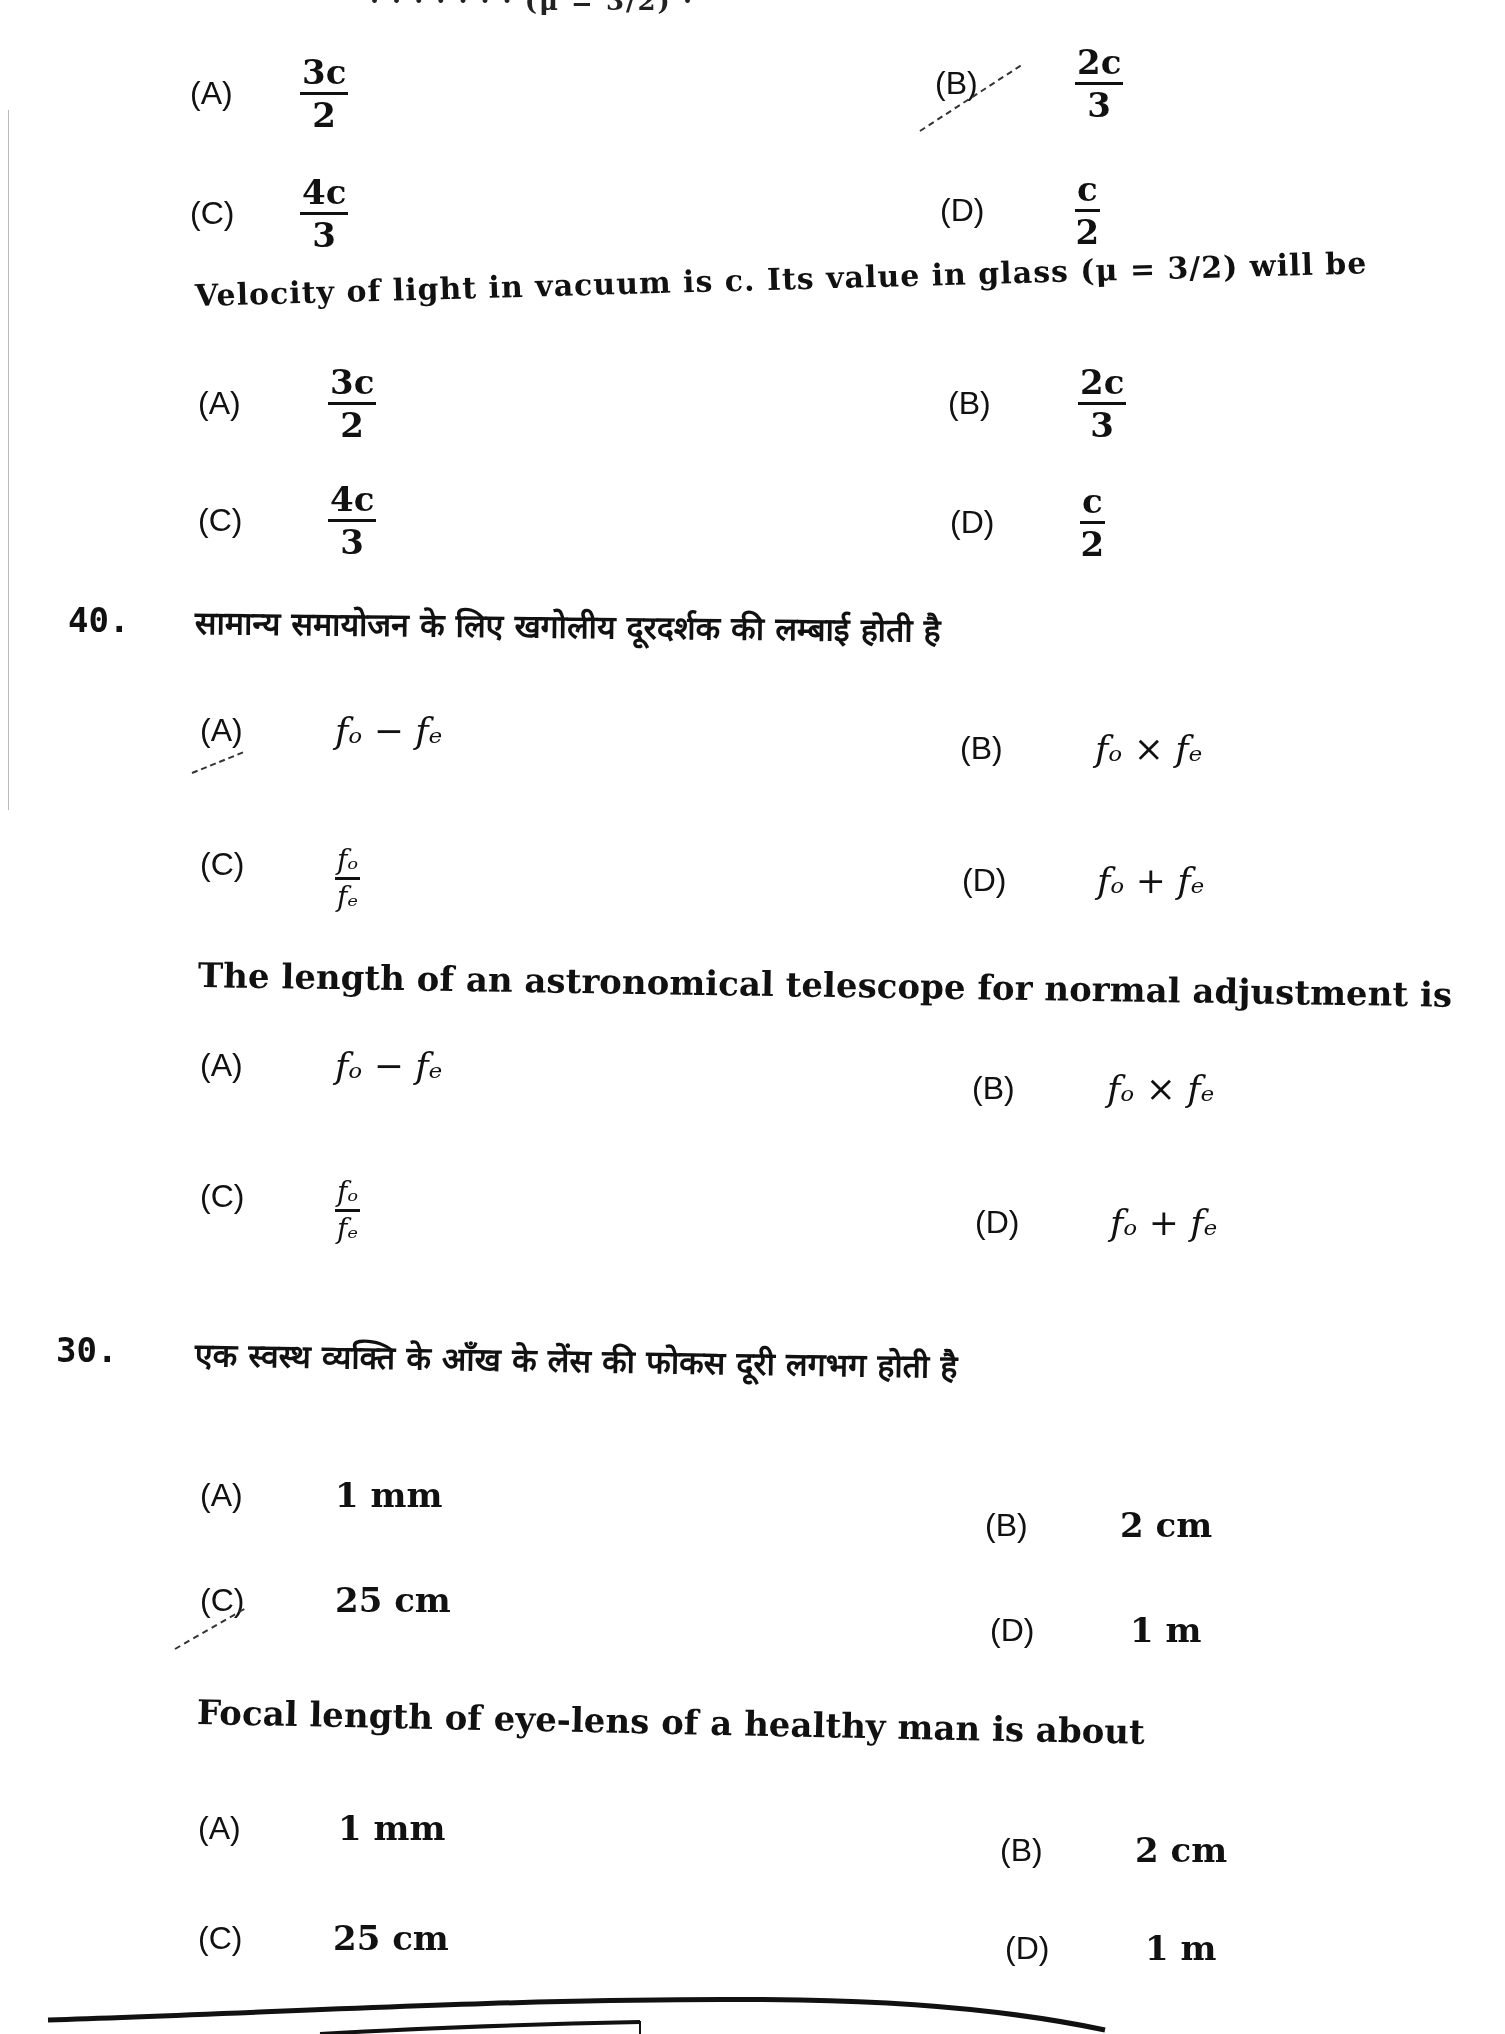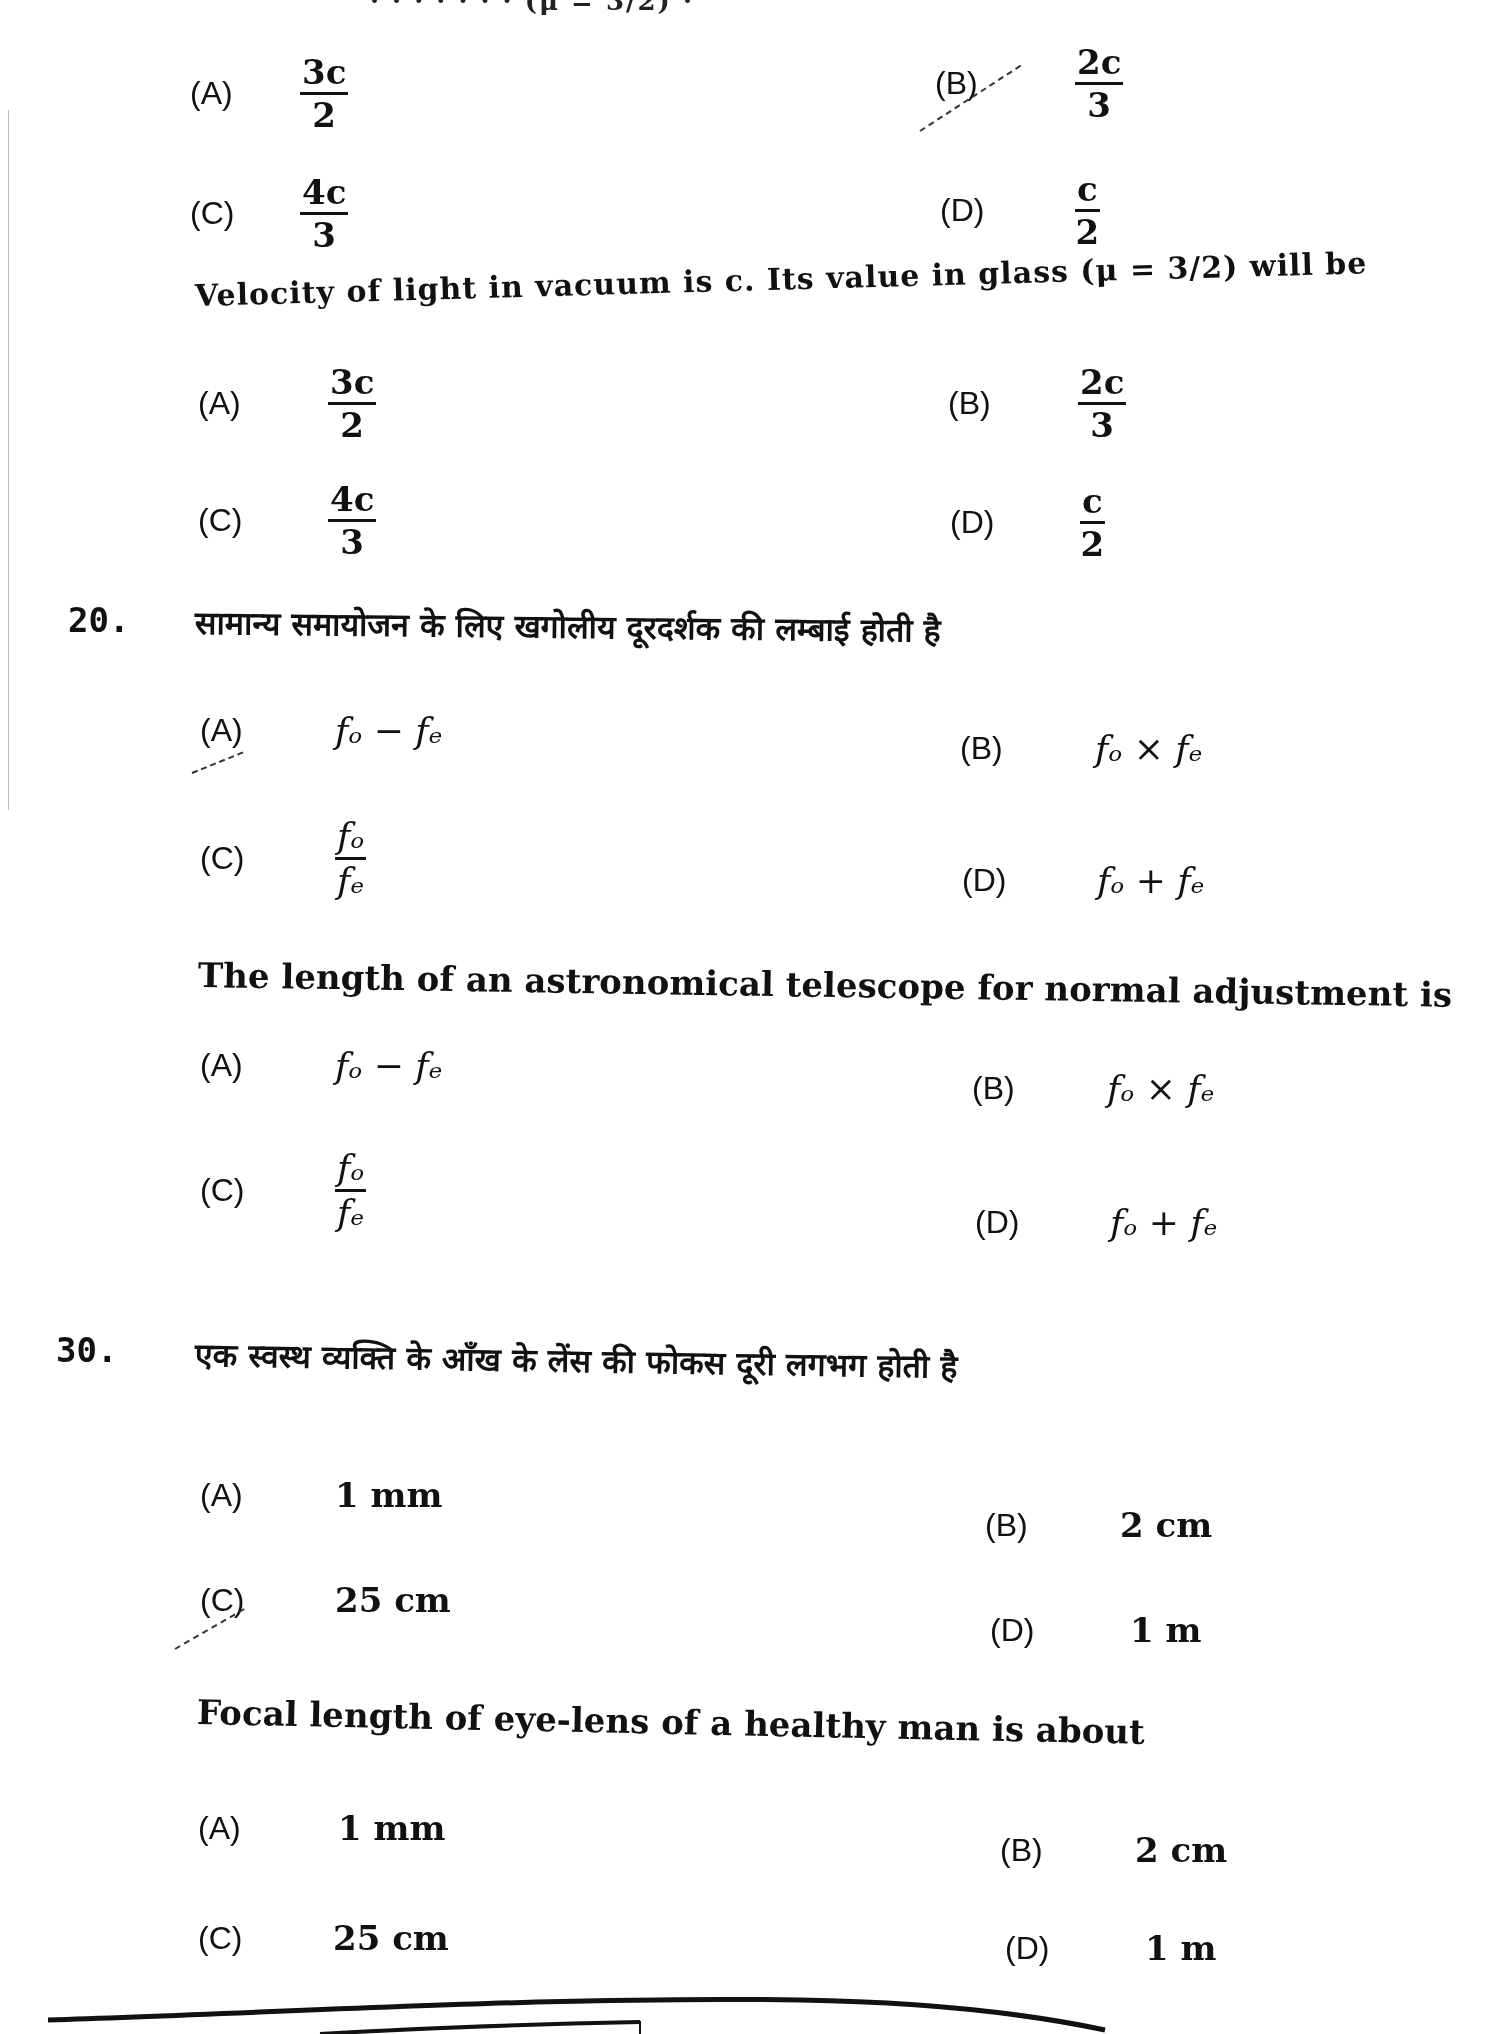--- a/index.html
+++ b/index.html
@@ -88,21 +88,22 @@
     .frac .num {
       padding: 0 2px 3px 2px;
       border-bottom: 3px solid #111;
     }
     .frac .den {
       padding-top: 3px;
     }
     .frac.italic {
       font-style: italic;
       font-weight: normal;
-      font-size: 36px;
+      font-size: 28px;
+      margin-top: 28px;
     }
     .tick {
       position: absolute;
       height: 2px;
       background: #333;
       transform-origin: left center;
     }
     .tick.dashed {
       background: none;
       border-top: 2px dashed #333;
@@ -181,21 +182,21 @@
   <div class="opt" style="left:950px; top:484px;">
     <span class="opt-label" style="width:130px;">(D)</span>
     <span class="frac">
       <span class="num">c</span>
       <span class="den">2</span>
     </span>
   </div>
 </div>
 
 <div class="block">
-  <div class="qnum" style="left:68px; top:600px;">20.</div>
+  <div class="qnum" style="left:68px; top:600px;">40.</div>
   <div class="stem hi" style="left:195px; top:600px; transform:rotate(0.6deg);">सामान्य समायोजन के लिए खगोलीय दूरदर्शक की लम्बाई होती है</div>
 
   <div class="opt" style="left:200px; top:710px;">
     <span class="opt-label" style="width:135px;">(A)</span>
     <span class="opt-value italic">fₒ − fₑ</span>
   </div>
   <div class="tick dashed" style="left:192px; top:772px; width:55px; transform:rotate(-22deg);"></div>
   <div class="opt" style="left:960px; top:728px;">
     <span class="opt-label" style="width:135px;">(B)</span>
     <span class="opt-value italic">fₒ × fₑ</span>

